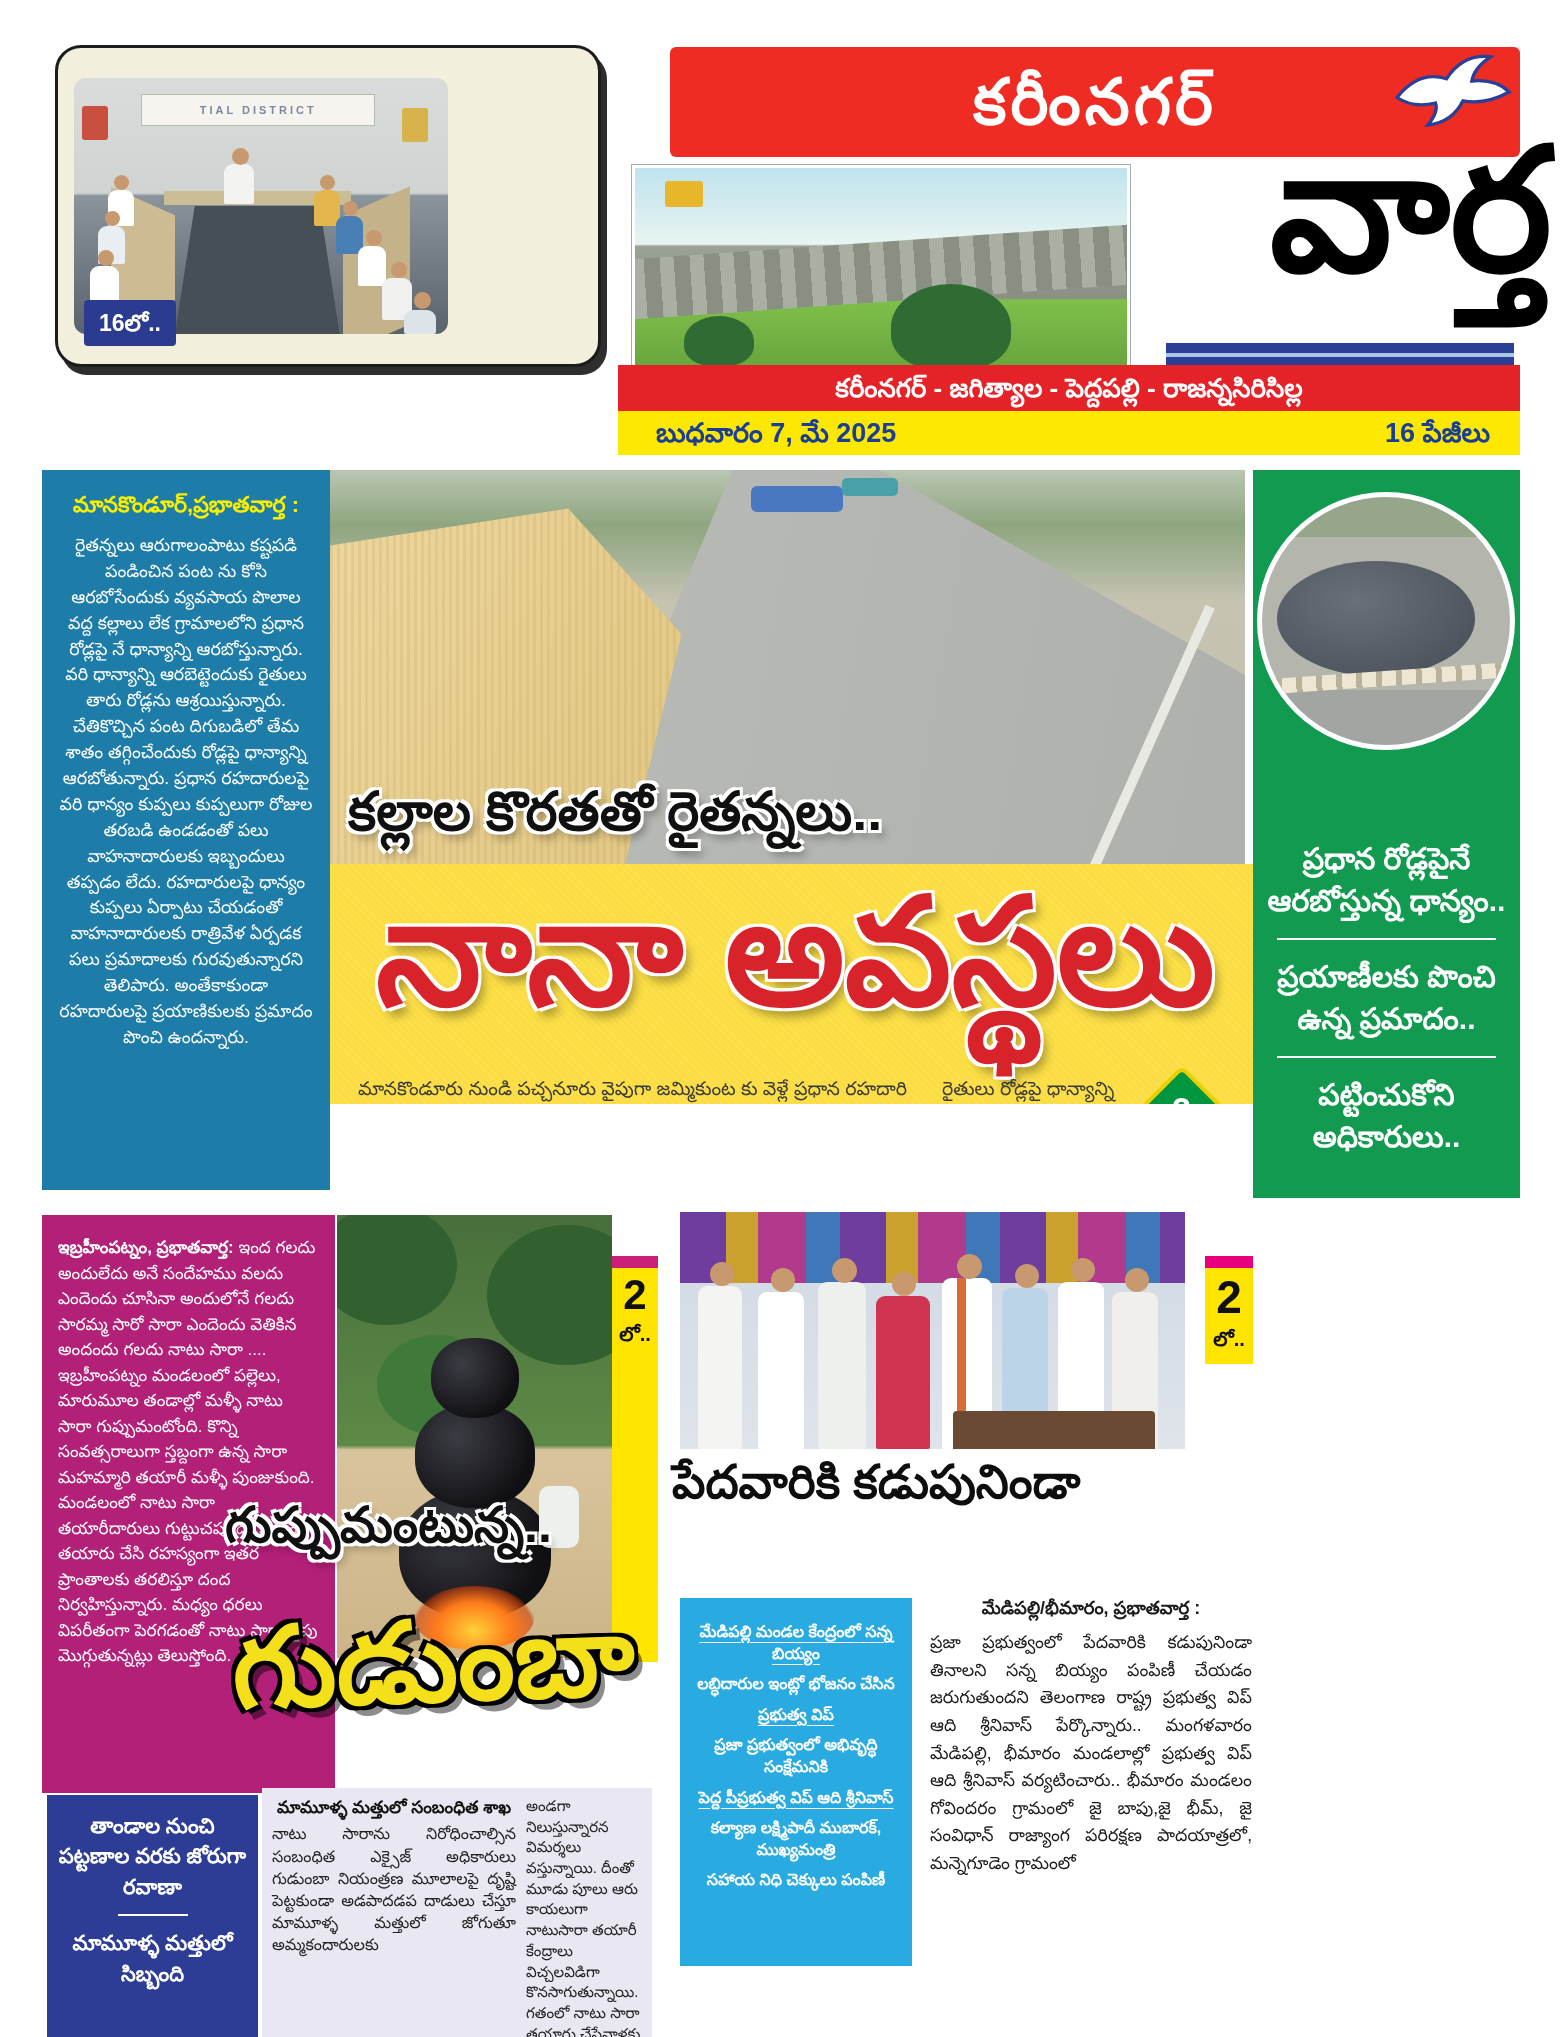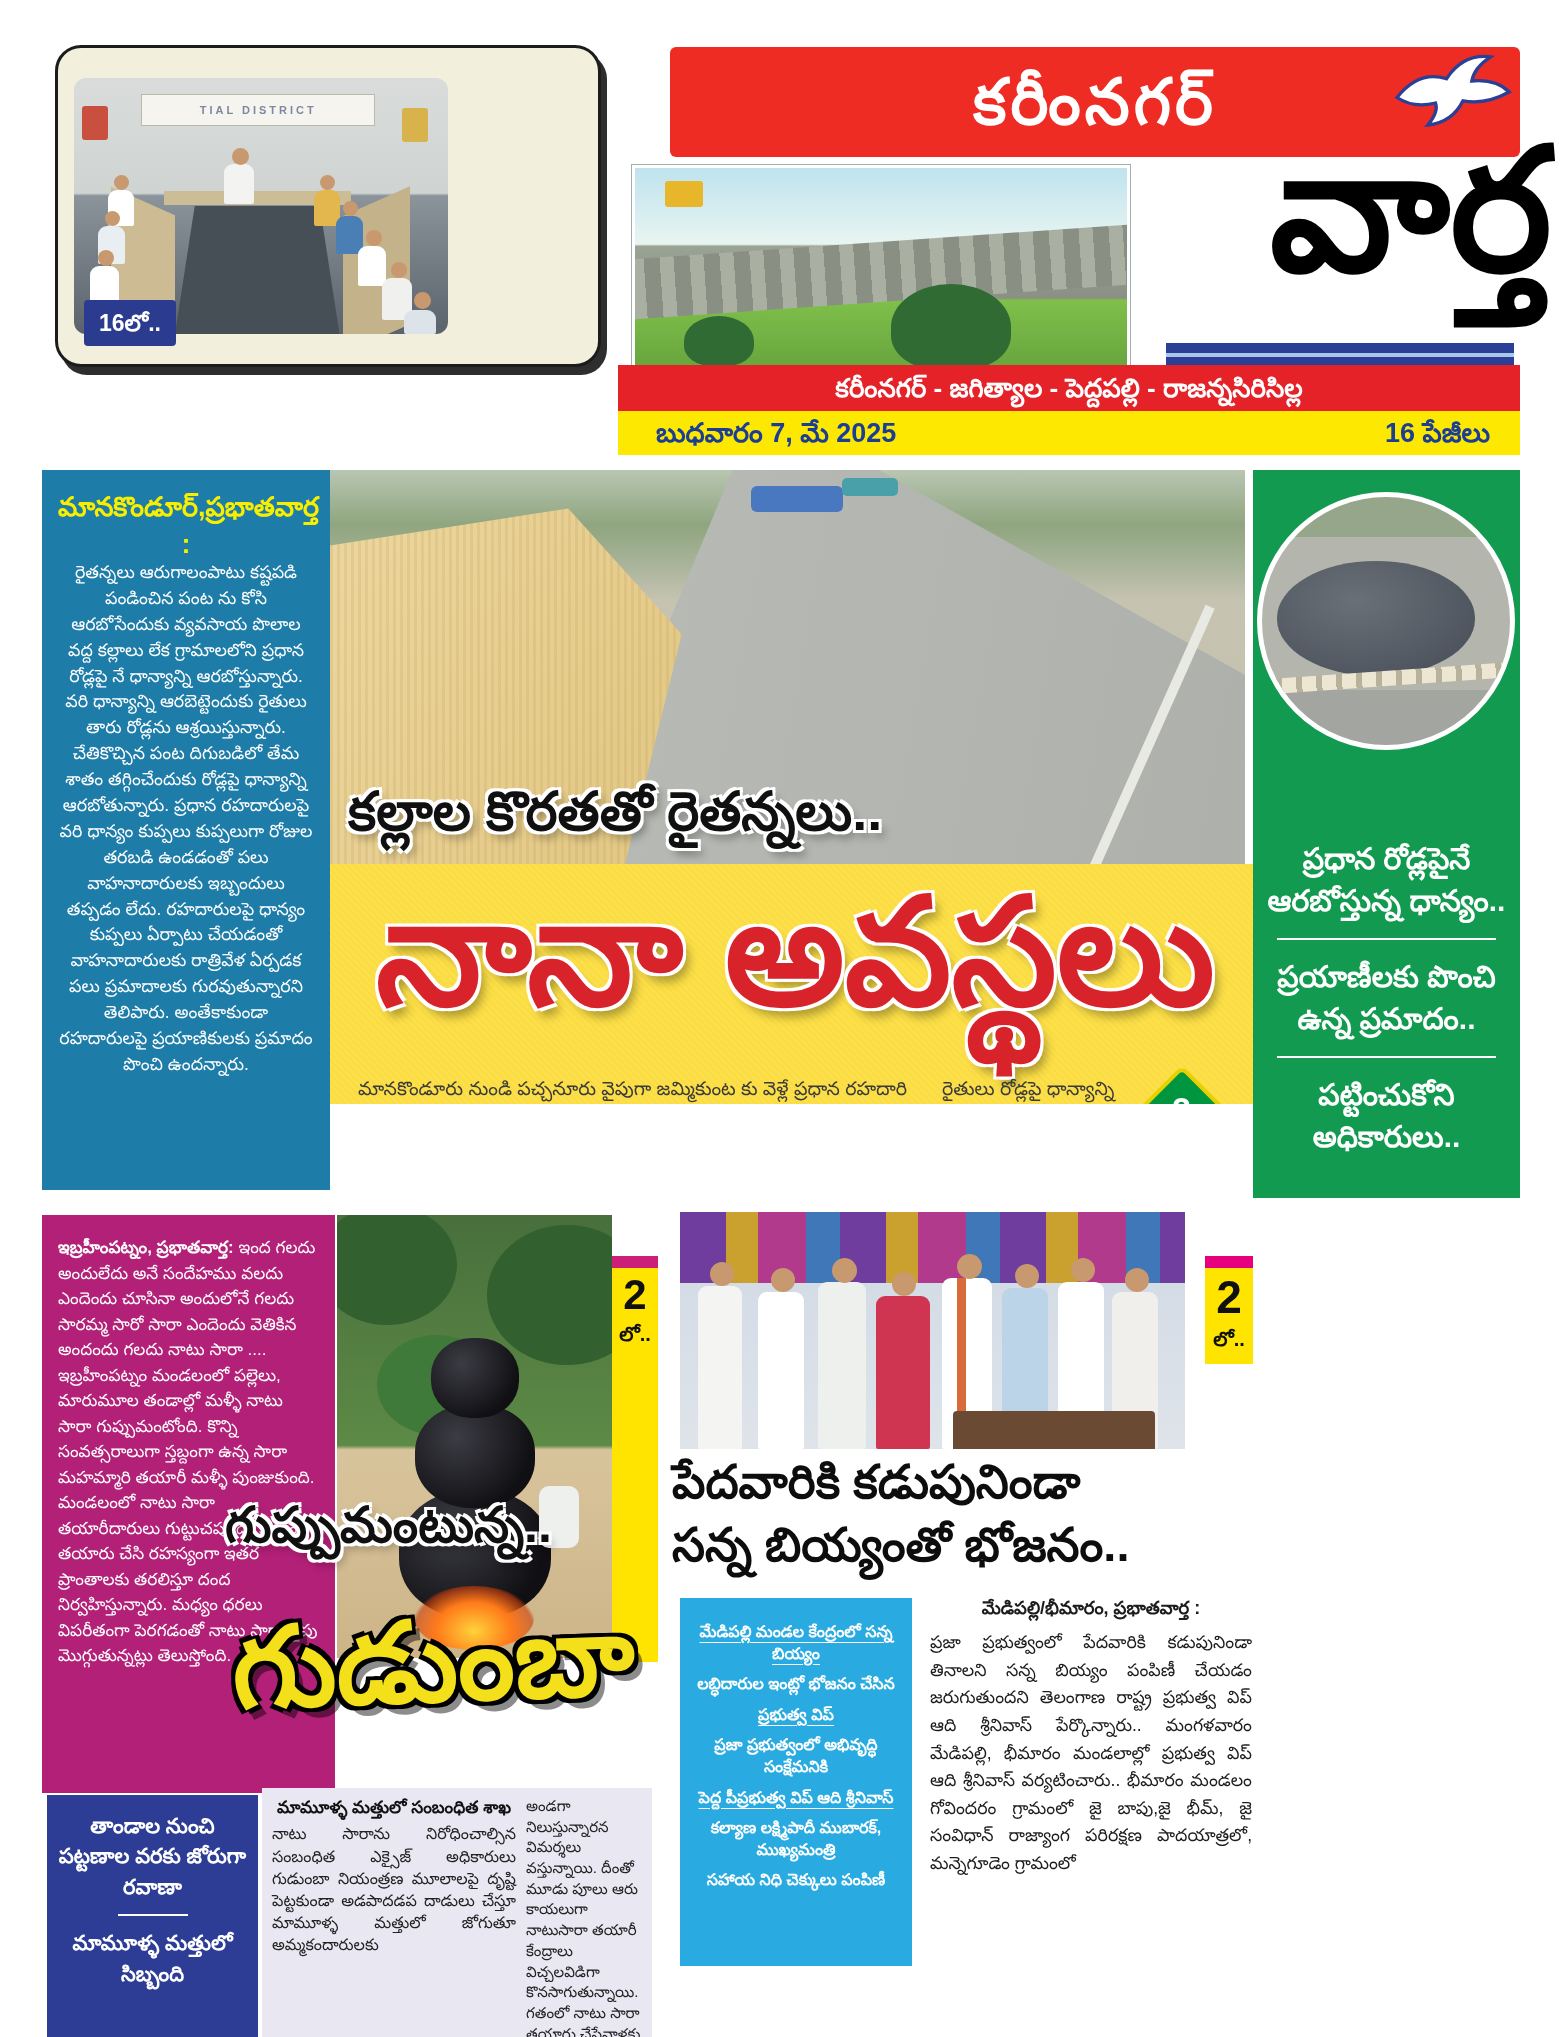--- a/index.html
+++ b/index.html
@@ -45,21 +45,21 @@
   .mh-districts{left:0;top:320px;width:902px;height:46px;background:#e62229;
     color:#fff;font-size:26px;font-weight:bold;text-align:center;line-height:46px;}
   .mh-date{left:0;top:366px;width:902px;height:44px;background:#fce800;color:#1b3e94;
     font-size:27px;font-weight:800;line-height:44px;}
   .mh-date .d1{position:absolute;left:38px;}
   .mh-date .d2{position:absolute;right:30px;}
 
   
   .pd-lead{left:42px;top:470px;width:288px;height:720px;background:#1d7ca8;box-sizing:border-box;
     padding:22px 16px;overflow:hidden;text-align:center;}
-  .pd-dateline{color:#f8ef00;font-size:27px;font-weight:800;margin-bottom:0;}
+  .pd-dateline{color:#f8ef00;font-size:22px;font-weight:800;margin-bottom:10px;}
   .pd-leadtext{color:#ffffff;font-size:17.5px;line-height:1.48;}
   .pd-photo{left:330px;top:470px;width:915px;height:394px;overflow:hidden;
     background:linear-gradient(180deg,#b9c6b2 0,#8fa57f 55px,#a9b49a 95px,#c6c3b1 130px,#c2bfae 100%);}
   .pd-road{left:0;top:0;width:100%;height:100%;background:linear-gradient(100deg,#bcbeb9 0,#aeb0ab 100%);
     clip-path:polygon(44% 0,60% 0,100% 52%,100% 100%,26% 100%);}
   .pd-roadline{left:86%;top:30%;width:10px;height:110%;background:#e9e9e4;transform:rotate(24deg);}
   .pd-grain{left:0;top:6%;width:62%;height:94%;
     background:linear-gradient(120deg,#ecd79f 0,#e2c784 70%,#d8ba74 100%);
     clip-path:polygon(0 14%,42% 4%,62% 38%,52% 100%,0 100%);}
   .pd-grain::after{content:"";position:absolute;inset:0;
@@ -301,21 +301,20 @@
   </div>
 
   <div class="abs rc-badge">
     <div class="strip-bar" style="background:#e6007e;"></div>
     <div class="strip-num" style="font-size:46px;">2</div>
     <div class="strip-suf">లో..</div>
   </div>
 
   <div class="abs rc-head">
     <div>పేదవారికి కడుపునిండా</div>
-    <div>సన్న బియ్యంతో భోజనం..</div>
   </div>
 
   <div class="abs rc-cyan">
     <div class="rc-line ul">మేడిపల్లి మండల కేంద్రంలో సన్న బియ్యం</div>
     <div class="rc-line">లబ్ధిదారుల ఇంట్లో భోజనం చేసిన</div>
     <div class="rc-line ul">ప్రభుత్వ విప్</div>
     <div class="rc-line">ప్రజా ప్రభుత్వంలో అభివృద్ధి సంక్షేమనికి</div>
     <div class="rc-line ul">పెద్ద పీప్రభుత్వ విప్ ఆది శ్రీనివాస్</div>
     <div class="rc-line">కల్యాణ లక్ష్మిపాదీ ముబారక్, ముఖ్యమంత్రి</div>
     <div class="rc-line">సహాయ నిధి చెక్కులు పంపిణీ</div>

